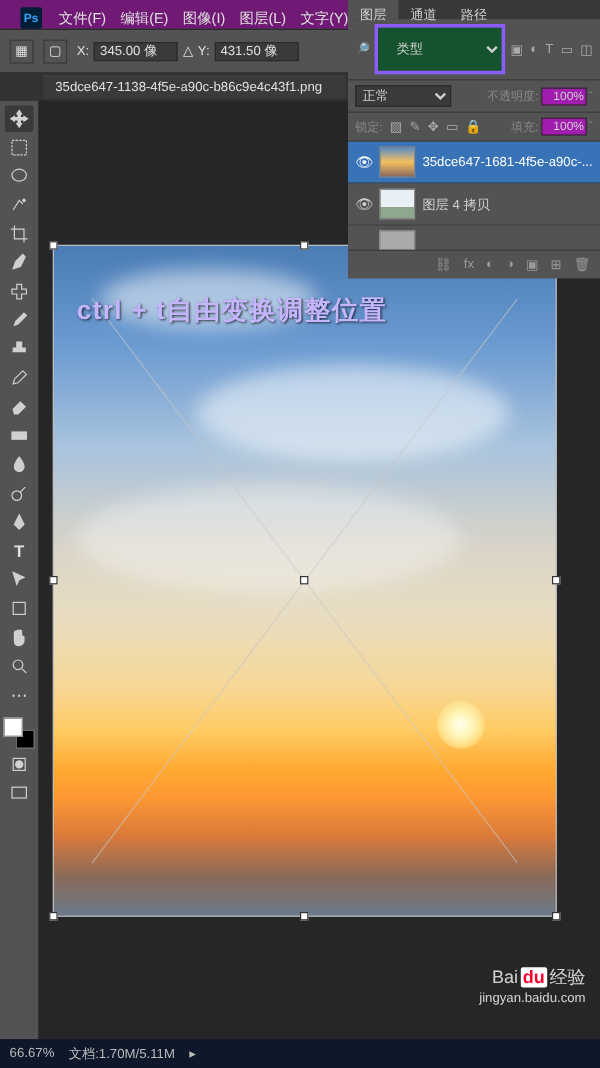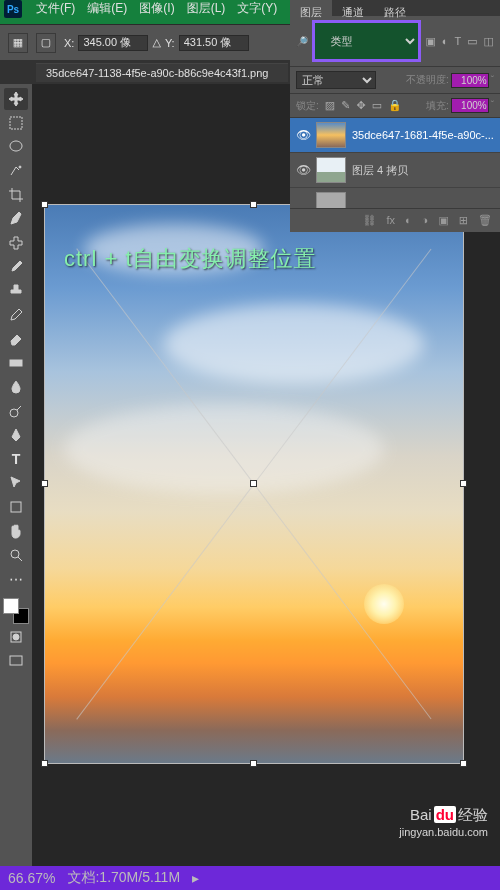--- a/index.html
+++ b/index.html
@@ -1,17 +1,17 @@
 <!DOCTYPE html>
 <html><head>
 <meta charset="utf-8">
 <style>
 *{margin:0;padding:0;box-sizing:border-box;font-family:"Microsoft YaHei",sans-serif;user-select:none}
 body{width:500px;height:890px;background:#323232;overflow:hidden;position:relative}
-.menubar{height:24px;background:#15803d;display:flex;align-items:flex-start;padding-left:4px;color:#e0e0e0;font-size:12px}
+.menubar{height:24px;background:#701a75;display:flex;align-items:flex-end;padding-left:17px;color:#e0e0e0;font-size:12px}
 .ps-logo{width:18px;height:18px;background:#001e36;color:#31a8ff;font-weight:bold;font-size:10px;display:flex;align-items:center;justify-content:center;margin-right:8px;border-radius:2px}
 .menu-item{padding:0 6px;cursor:pointer}
 .options-bar{height:36px;background:#535353;border-top:1px solid #2a2a2a;display:flex;align-items:center;padding:0 8px;color:#e0e0e0;font-size:11px;gap:8px}
 .opt-icon{width:20px;height:20px;display:flex;align-items:center;justify-content:center;border:1px solid #3a3a3a}
 .opt-group{display:flex;align-items:center;gap:4px}
 .opt-input{background:#3a3a3a;border:1px solid #2a2a2a;color:#e0e0e0;padding:1px 4px;width:70px;font-size:11px}
 .tab-bar{height:24px;background:#323232;display:flex;align-items:center;padding-left:36px;color:#e0e0e0;font-size:11px}
 .doc-tab{background:#3a3a3a;padding:3px 20px 3px 10px;border-top:1px solid #444}
 .main{position:absolute;top:84px;left:0;right:0;bottom:24px;display:flex}
 .toolbar{width:32px;background:#535353;display:flex;flex-direction:column;align-items:center;padding-top:4px;gap:2px}
@@ -24,21 +24,21 @@
 .canvas-area{flex:1;position:relative;background:#262626;overflow:hidden}
 .canvas-img{position:absolute;left:12px;top:120px;width:420px;height:560px;background:linear-gradient(to bottom,#4a7bb5 0%,#6b9bd1 15%,#a8c3dd 30%,#d9d4c8 45%,#e8ddc2 55%,#f5d89a 65%,#ffcc66 72%,#ffaa33 78%,#ff9933 82%,#d97a3a 88%,#8a6a5a 94%,#6a7a8a 100%)}
 .cloud{position:absolute;background:rgba(255,255,255,0.5);border-radius:50%;filter:blur(8px)}
 .sun{position:absolute;right:60px;bottom:140px;width:40px;height:40px;background:radial-gradient(circle,#fffef0 0%,#fff3b0 40%,rgba(255,220,120,0.3) 80%,transparent 100%);border-radius:50%}
 .transform-box{position:absolute;left:12px;top:120px;width:420px;height:560px;border:1px solid #bbb;pointer-events:none}
 .transform-box::before,.transform-box::after{content:"";position:absolute;background:rgba(200,200,200,0.5)}
 .diag1,.diag2{position:absolute;inset:0}
 .diag1::before{content:"";position:absolute;width:141%;height:1px;background:rgba(200,200,200,0.6);top:50%;left:50%;transform:translate(-50%,-50%) rotate(53deg)}
 .diag2::before{content:"";position:absolute;width:141%;height:1px;background:rgba(200,200,200,0.6);top:50%;left:50%;transform:translate(-50%,-50%) rotate(-53deg)}
 .handle{position:absolute;width:7px;height:7px;background:#fff;border:1px solid #333}
-.caption{position:absolute;left:32px;top:160px;color:#86efac;font-size:22px;font-weight:normal;text-shadow:1px 1px 2px rgba(0,0,0,0.7);letter-spacing:1px}
+.caption{position:absolute;left:32px;top:160px;color:#c4b5fd;font-size:22px;font-weight:bold;text-shadow:1px 1px 2px rgba(0,0,0,0.7);letter-spacing:1px}
 .layers-panel{position:absolute;top:0;right:0;width:210px;background:#535353;color:#d0d0d0;font-size:11px;z-index:10}
 .panel-tabs{display:flex;background:#383838;height:16px}
 .panel-tab{padding:5px 10px;cursor:pointer}
 .panel-tab.active{background:#535353}
 .panel-filter{display:flex;align-items:center;padding:4px 6px;gap:4px;border-bottom:1px solid #3a3a3a}
 .panel-filter select{background:#14532d;border:3px solid #8b5cf6;color:#d0d0d0;font-size:11px;flex:1;padding:11px}
 .filter-icons{display:flex;gap:6px;font-size:11px;color:#aaa}
 .blend-row{display:flex;align-items:center;padding:4px 6px;gap:4px;border-bottom:1px solid #3a3a3a}
 .blend-row select{background:#3a3a3a;border:1px solid #2a2a2a;color:#d0d0d0;font-size:11px;width:80px;padding:1px}
 .opacity-box{display:flex;align-items:center;gap:2px;color:#888;font-size:10px}
@@ -47,21 +47,21 @@
 .lock-icon{font-size:11px;color:#aaa}
 .layer-list{max-height:90px;overflow:hidden}
 .layer{display:flex;align-items:center;padding:4px 6px;gap:6px;border-bottom:1px solid #424242}
 .layer.selected{background:#3873b8;color:#fff}
 .eye{width:14px;text-align:center;font-size:12px}
 .thumb{width:30px;height:26px;border:1px solid #888;background:#aaa;flex-shrink:0}
 .thumb.sky{background:linear-gradient(to bottom,#5a8cc5,#f5c060,#8a6a5a)}
 .thumb.person{background:linear-gradient(to bottom,#e8f0f5 60%,#8fa68f 60%)}
 .layer-name{white-space:nowrap;overflow:hidden;text-overflow:ellipsis;flex:1}
 .panel-footer{display:flex;justify-content:flex-end;gap:10px;padding:5px 8px;border-top:1px solid #3a3a3a;color:#999;font-size:11px}
-.status-bar{position:absolute;bottom:0;left:0;right:0;height:24px;background:#6d28d9;display:flex;align-items:center;padding:0 8px;color:#bbb;font-size:14px;gap:12px}
+.status-bar{position:absolute;bottom:0;left:0;right:0;height:24px;background:#0f172a;display:flex;align-items:center;padding:0 8px;color:#bbb;font-size:11px;gap:12px}
 .watermark{position:absolute;right:12px;bottom:26px;text-align:right;color:rgba(255,255,255,0.8);font-size:11px;line-height:1.4}
 .watermark .brand{font-size:15px;font-weight:normal}
 .watermark .brand b{color:#f03;background:#fff;padding:0 2px;border-radius:2px;margin:0 2px}
 </style>
 </head>
 <body>
 
 <div class="menubar">
   <div class="ps-logo">Ps</div>
   <div class="menu-item">文件(F)</div>

